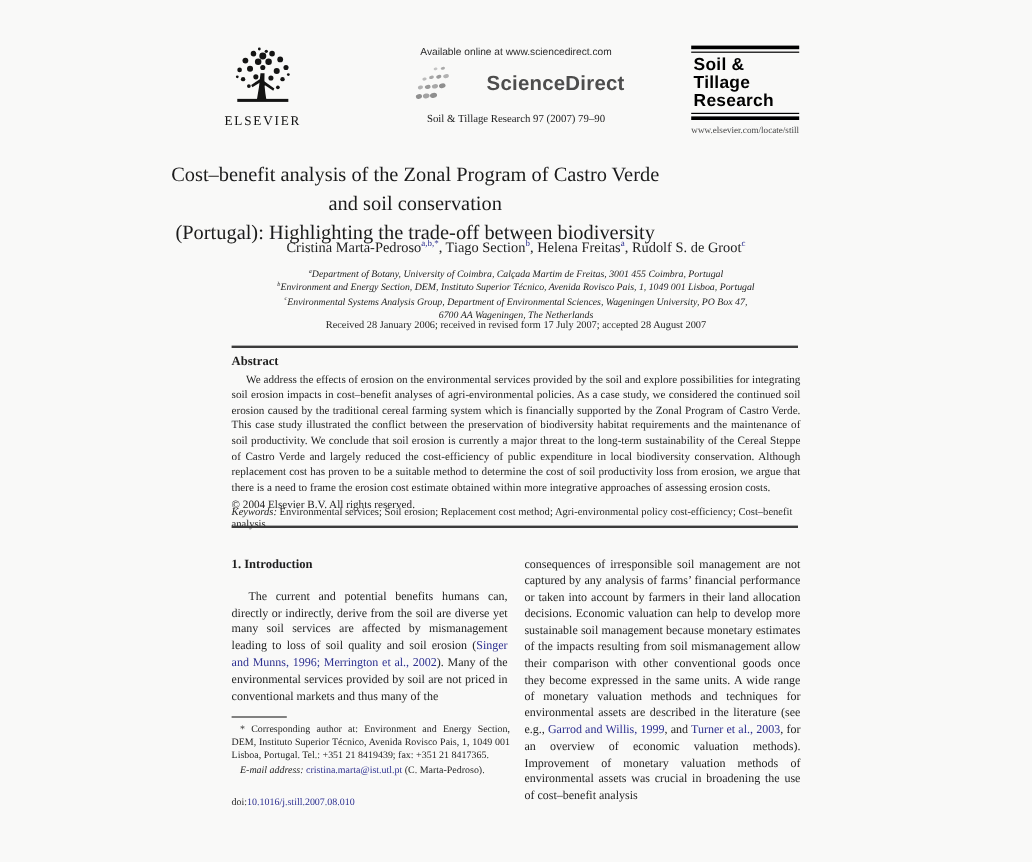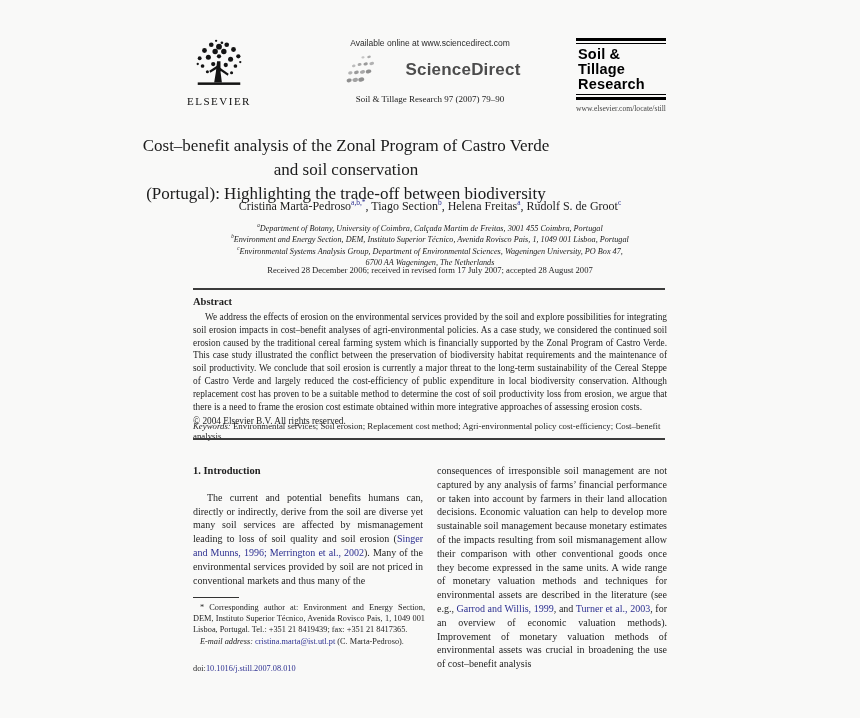--- a/index.html
+++ b/index.html
@@ -147,21 +147,21 @@
   <span><span>Cristina Marta-Pedroso</span><sup class="link">a,b,*</sup><span>, </span></span><span><span>Tiago Section</span><sup class="link">b</sup><span>, </span></span><span><span>Helena Freitas</span><sup class="link">a</sup><span>, </span></span><span><span>Rudolf S. de Groot</span><sup class="link">c</sup></span>
 </div>
 
 <div class="abs" id="affiliations">
   <div><sup>a</sup><span>Department of Botany, University of Coimbra, Calçada Martim de Freitas, 3001 455 Coimbra, Portugal</span></div>
   <div><sup>b</sup><span>Environment and Energy Section, DEM, Instituto Superior Técnico, Avenida Rovisco Pais, 1, 1049 001 Lisboa, Portugal</span></div>
   <div><sup>c</sup><span>Environmental Systems Analysis Group, Department of Environmental Sciences, Wageningen University, PO Box 47,</span></div>
   <div><span>6700 AA Wageningen, The Netherlands</span></div>
 </div>
 
-<div class="abs" id="received">Received 28 December 2006; received in revised form 17 July 2007; accepted 28 August 2007</div>
+<div class="abs" id="received">Received 28 January 2006; received in revised form 17 July 2007; accepted 28 August 2007</div>
 
 <div class="abs rule" id="rule-abstract"></div>
 
 <div class="abs" id="abstract-head">Abstract</div>
 <div class="abs" id="abstract-body">
   <div class="para">We address the effects of erosion on the environmental services provided by the soil and explore possibilities for integrating soil erosion impacts in cost–benefit analyses of agri-environmental policies. As a case study, we considered the continued soil erosion caused by the traditional cereal farming system which is financially supported by the Zonal Program of Castro Verde. This case study illustrated the conflict between the preservation of biodiversity habitat requirements and the maintenance of soil productivity. We conclude that soil erosion is currently a major threat to the long-term sustainability of the Cereal Steppe of Castro Verde and largely reduced the cost-efficiency of public expenditure in local biodiversity conservation. Although replacement cost has proven to be a suitable method to determine the cost of soil productivity loss from erosion, we argue that there is a need to frame the erosion cost estimate obtained within more integrative approaches of assessing erosion costs.</div>
   <div id="abstract-copy">© 2004 Elsevier B.V. All rights reserved.</div>
 </div>
 
 <div class="abs" id="keywords">

